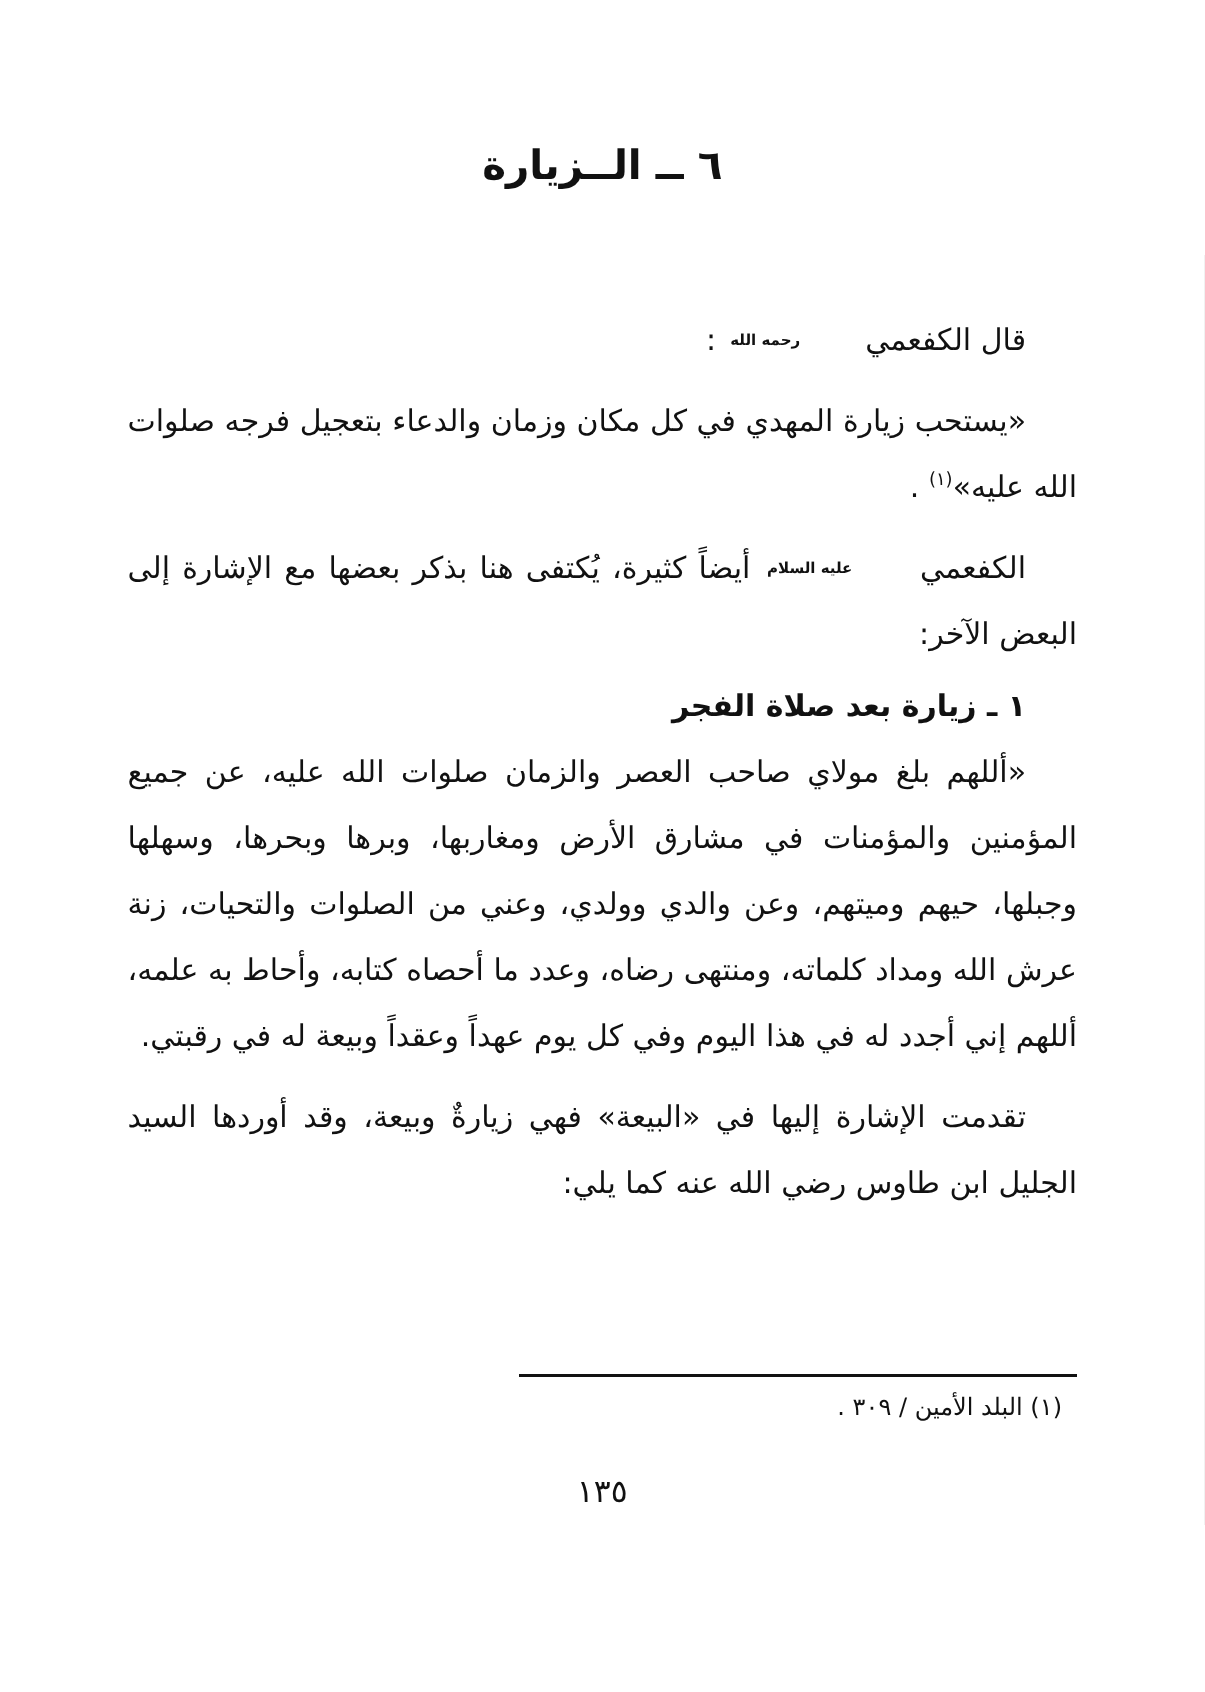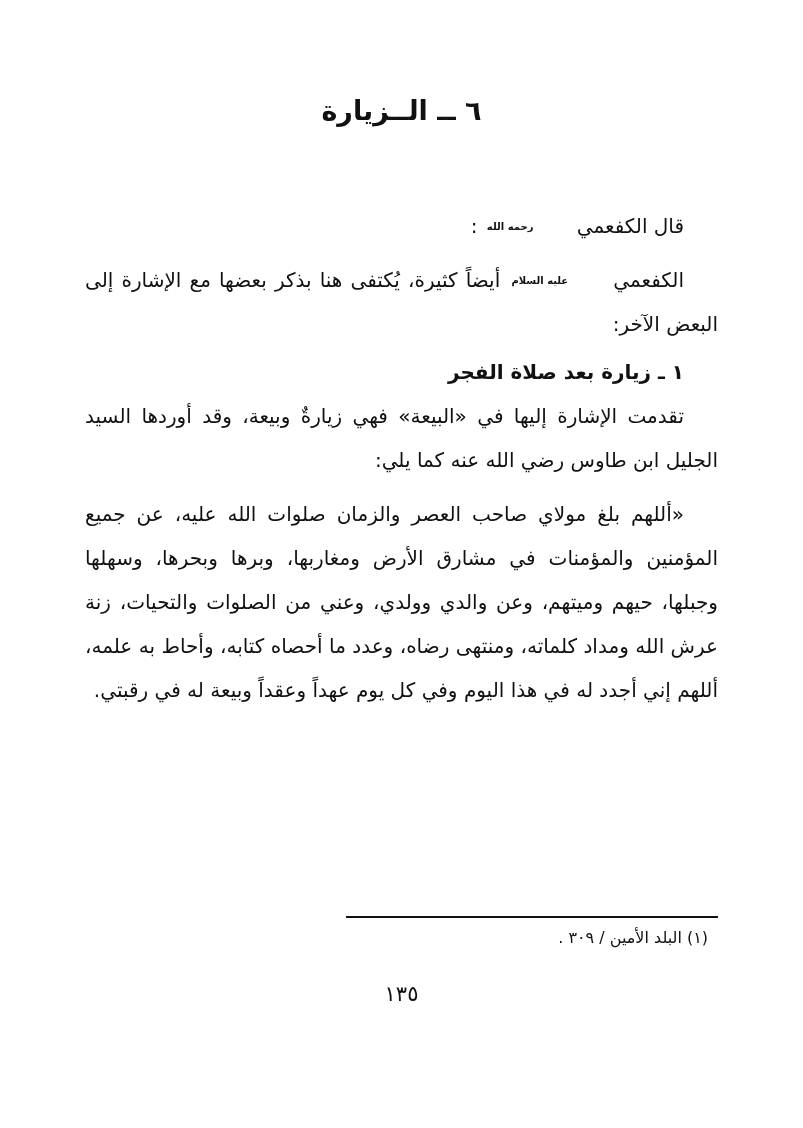--- a/index.html
+++ b/index.html
@@ -87,32 +87,35 @@
 <div class="page">
 
   <h1 class="title">٦ ــ الــزيارة</h1>
 
   <p class="para no-justify">
     <span>قال الكفعمي</span>
     <span class="honorific">رحمه الله</span>
     <span> :</span>
   </p>
 
+  <p class="para">
+    <span>«يستحب زيارة المهدي في كل مكان وزمان والدعاء بتعجيل فرجه صلوات الله عليه»</span><span class="fn-ref">(١)</span><span> .</span>
+  </p>
 
   <p class="para">
     <span>الكفعمي</span>
     <span class="honorific">عليه السلام</span>
     <span>أيضاً كثيرة، يُكتفى هنا بذكر بعضها مع الإشارة إلى البعض الآخر:</span>
   </p>
 
   <h2 class="section-heading">١ ـ زيارة بعد صلاة الفجر</h2>
 
+  <p class="para">«أللهم بلغ مولاي صاحب العصر والزمان صلوات الله عليه، عن جميع المؤمنين والمؤمنات في مشارق الأرض ومغاربها، وبرها وبحرها، وسهلها وجبلها، حيهم وميتهم، وعن والدي وولدي، وعني من الصلوات والتحيات، زنة عرش الله ومداد كلماته، ومنتهى رضاه، وعدد ما أحصاه كتابه، وأحاط به علمه، أللهم إني أجدد له في هذا اليوم وفي كل يوم عهداً وعقداً وبيعة له في رقبتي.</p>
+
   <p class="para">تقدمت الإشارة إليها في «البيعة» فهي زيارةٌ وبيعة، وقد أوردها السيد الجليل ابن طاوس رضي الله عنه كما يلي:</p>
-
-  <p class="para">«أللهم بلغ مولاي صاحب العصر والزمان صلوات الله عليه، عن جميع المؤمنين والمؤمنات في مشارق الأرض ومغاربها، وبرها وبحرها، وسهلها وجبلها، حيهم وميتهم، وعن والدي وولدي، وعني من الصلوات والتحيات، زنة عرش الله ومداد كلماته، ومنتهى رضاه، وعدد ما أحصاه كتابه، وأحاط به علمه، أللهم إني أجدد له في هذا اليوم وفي كل يوم عهداً وعقداً وبيعة له في رقبتي.</p>
 
   <div class="footnote-rule"></div>
 
   <div class="footnote">(١) البلد الأمين / ٣٠٩ .</div>
 
   <div class="page-number">١٣٥</div>
 
 </div>
 
 </body></html>

